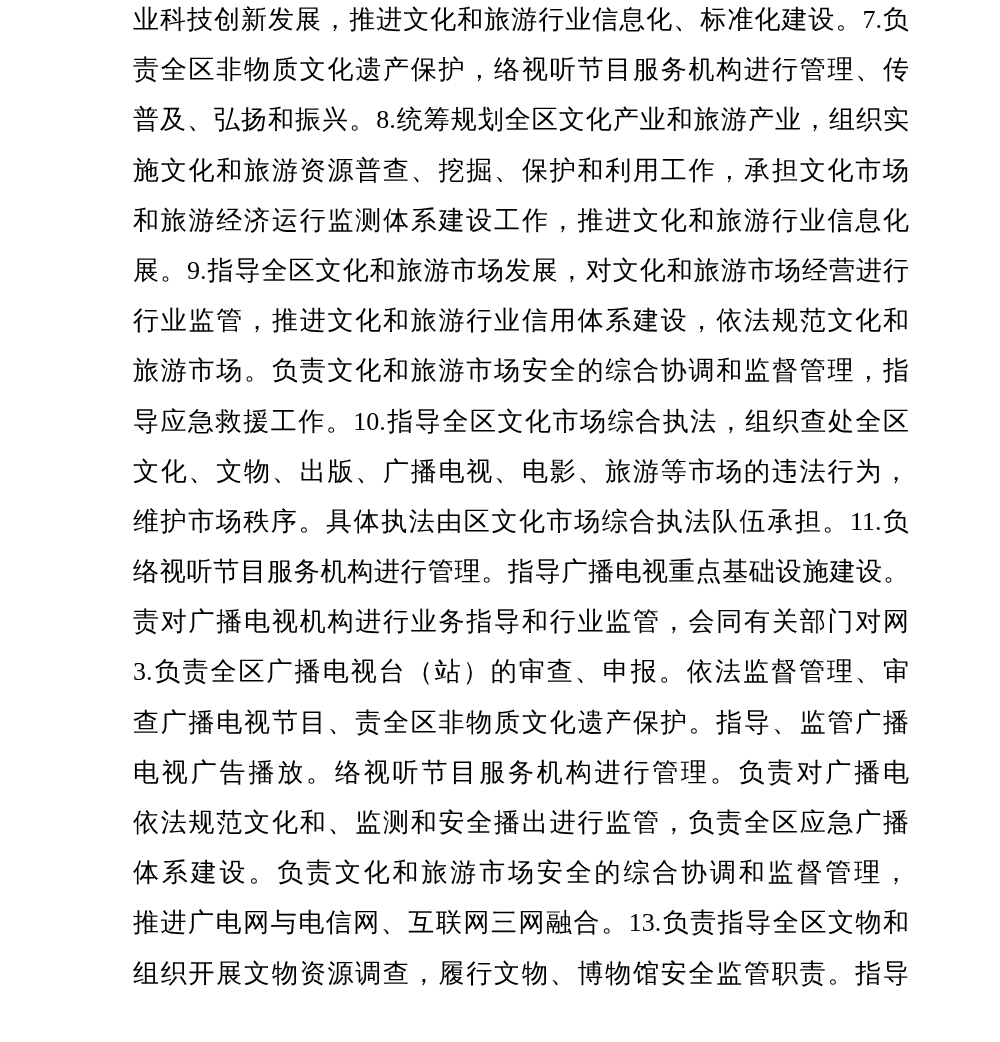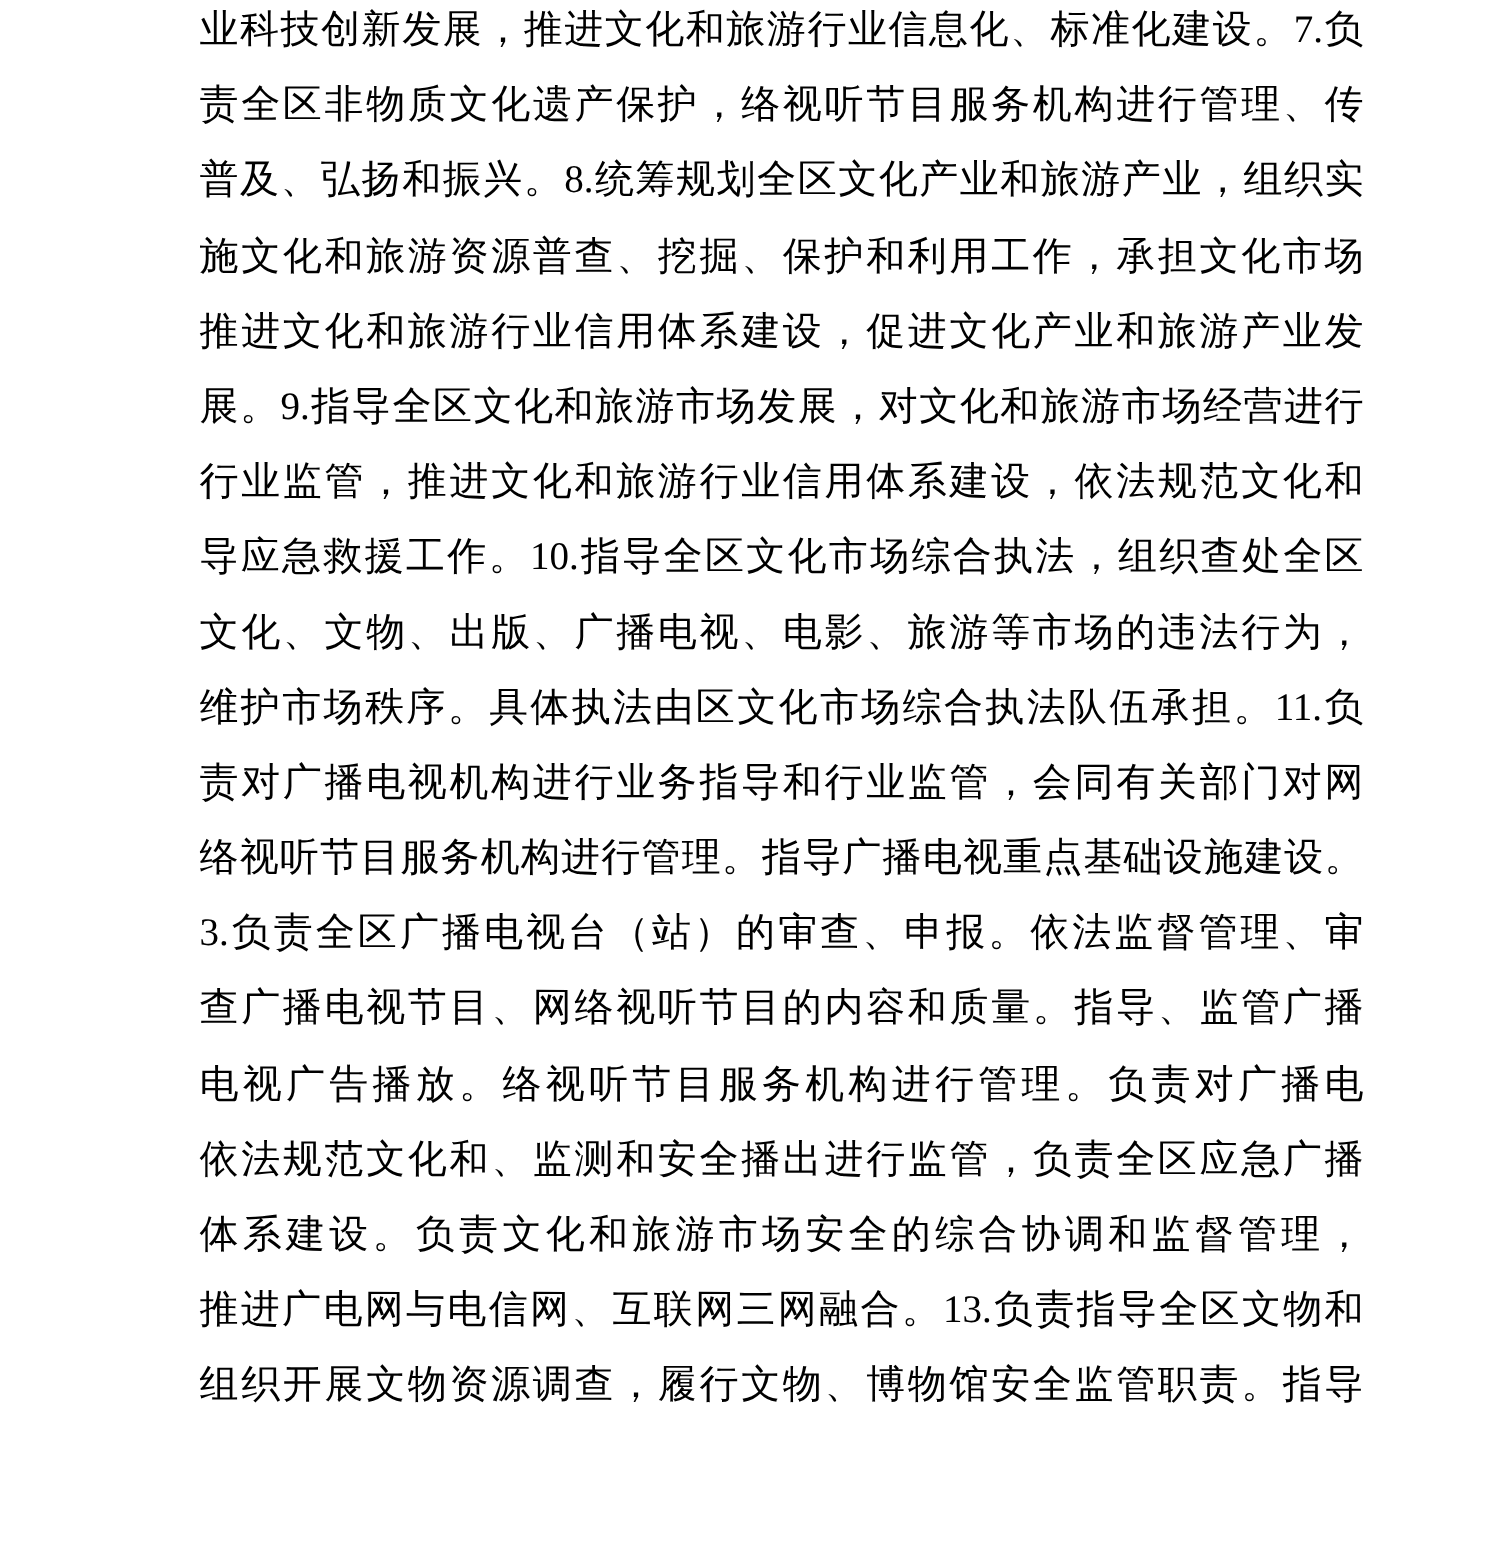--- a/index.html
+++ b/index.html
@@ -33,28 +33,29 @@
   }
 </style>
 </head>
 <body>
 
 <div class="page">
   <div class="text-line">业科技创新发展，推进文化和旅游行业信息化、标准化建设。7.负</div>
   <div class="text-line">责全区非物质文化遗产保护，络视听节目服务机构进行管理、传承、</div>
   <div class="text-line">普及、弘扬和振兴。8.统筹规划全区文化产业和旅游产业，组织实</div>
   <div class="text-line">施文化和旅游资源普查、挖掘、保护和利用工作，承担文化市场</div>
-  <div class="text-line">推进文化和旅游行业信用体系建设，促进文化产业和旅游产业发</div>
+  <div class="text-line">和旅游经济运行监测体系建设工作，推进文化和旅游行业信息化</div>
   <div class="text-line">展。9.指导全区文化和旅游市场发展，对文化和旅游市场经营进行</div>
   <div class="text-line">行业监管，推进文化和旅游行业信用体系建设，依法规范文化和</div>
+  <div class="text-line">旅游市场。负责文化和旅游市场安全的综合协调和监督管理，指</div>
   <div class="text-line">导应急救援工作。10.指导全区文化市场综合执法，组织查处全区</div>
   <div class="text-line">文化、文物、出版、广播电视、电影、旅游等市场的违法行为，</div>
   <div class="text-line">维护市场秩序。具体执法由区文化市场综合执法队伍承担。11.负</div>
+  <div class="text-line">络视听节目服务机构进行管理。指导广播电视重点基础设施建设。</div>
   <div class="text-line">责对广播电视机构进行业务指导和行业监管，会同有关部门对网</div>
-  <div class="text-line">络视听节目服务机构进行管理。指导广播电视重点基础设施建设。</div>
   <div class="text-line">3.负责全区广播电视台（站）的审查、申报。依法监督管理、审</div>
-  <div class="text-line">查广播电视节目、网络视听节目的内容和质量。指导、监管广播</div>
+  <div class="text-line">查广播电视节目、责全区非物质文化遗产保护。指导、监管广播</div>
   <div class="text-line">电视广告播放。络视听节目服务机构进行管理。负责对广播电</div>
   <div class="text-line">依法规范文化和、监测和安全播出进行监管，负责全区应急广播</div>
   <div class="text-line">体系建设。负责文化和旅游市场安全的综合协调和监督管理，</div>
   <div class="text-line">推进广电网与电信网、互联网三网融合。13.负责指导全区文物和</div>
   <div class="text-line">组织开展文物资源调查，履行文物、博物馆安全监管职责。指导</div>
 </div>
 
 </body></html>

